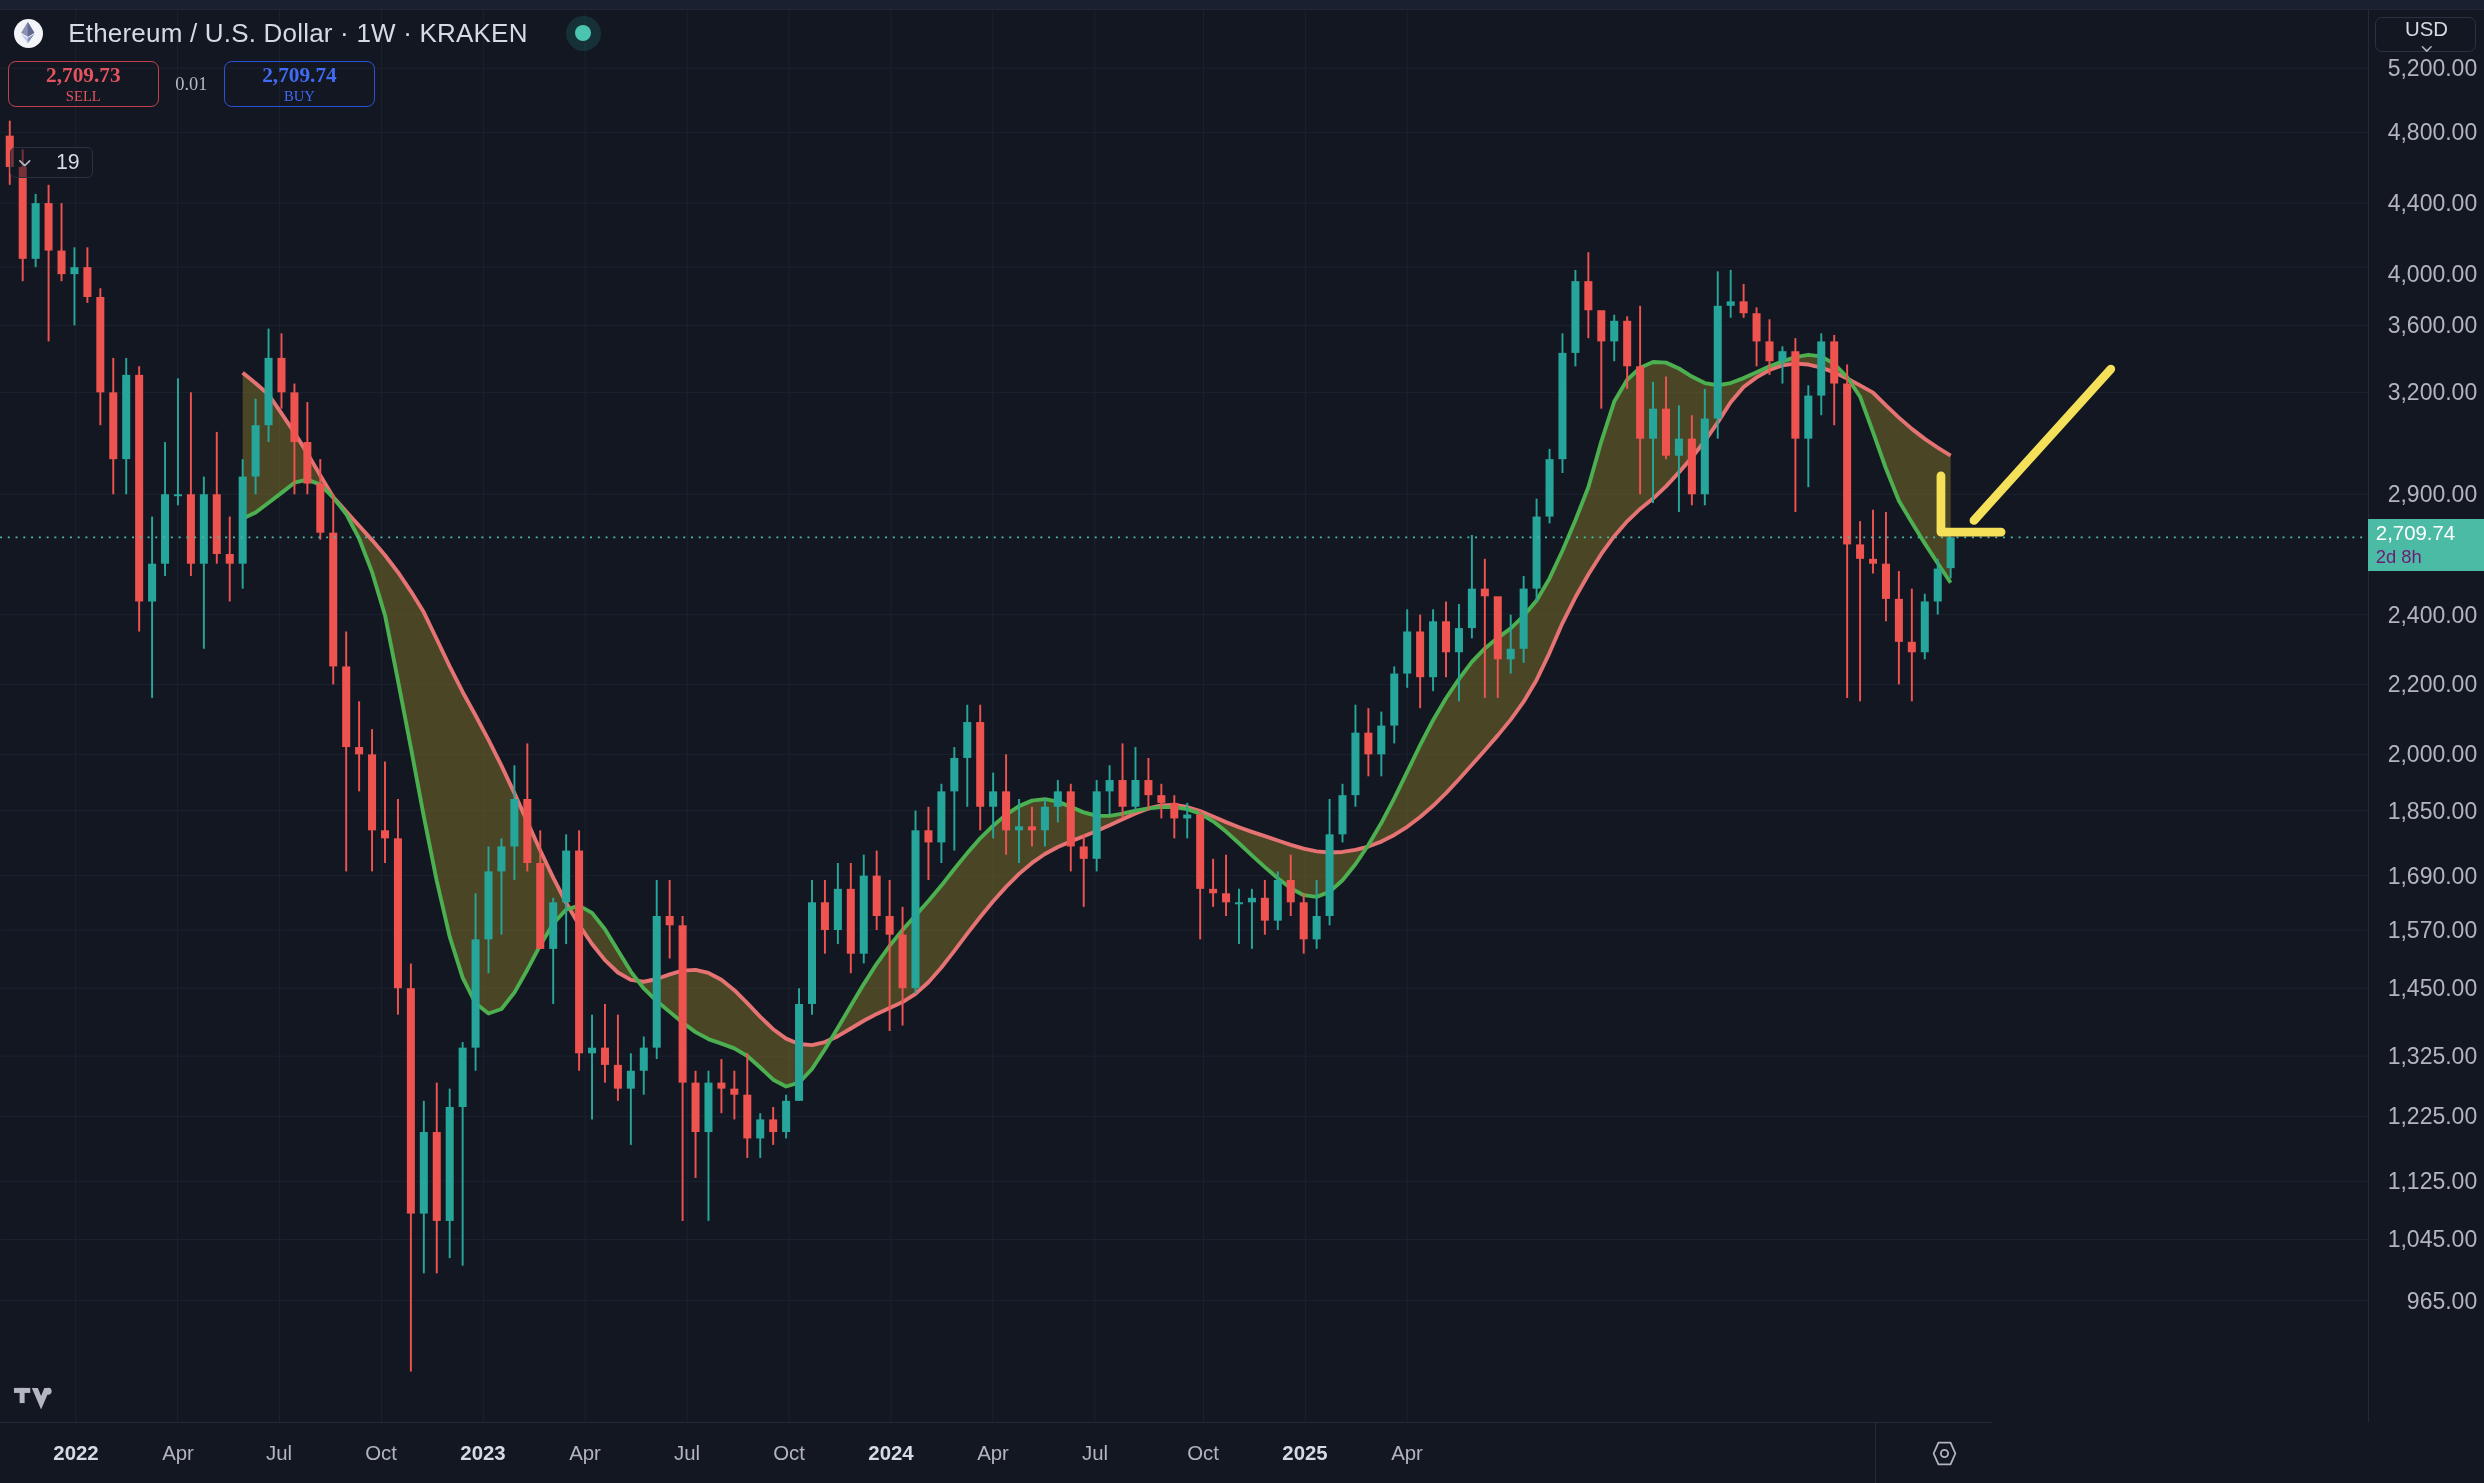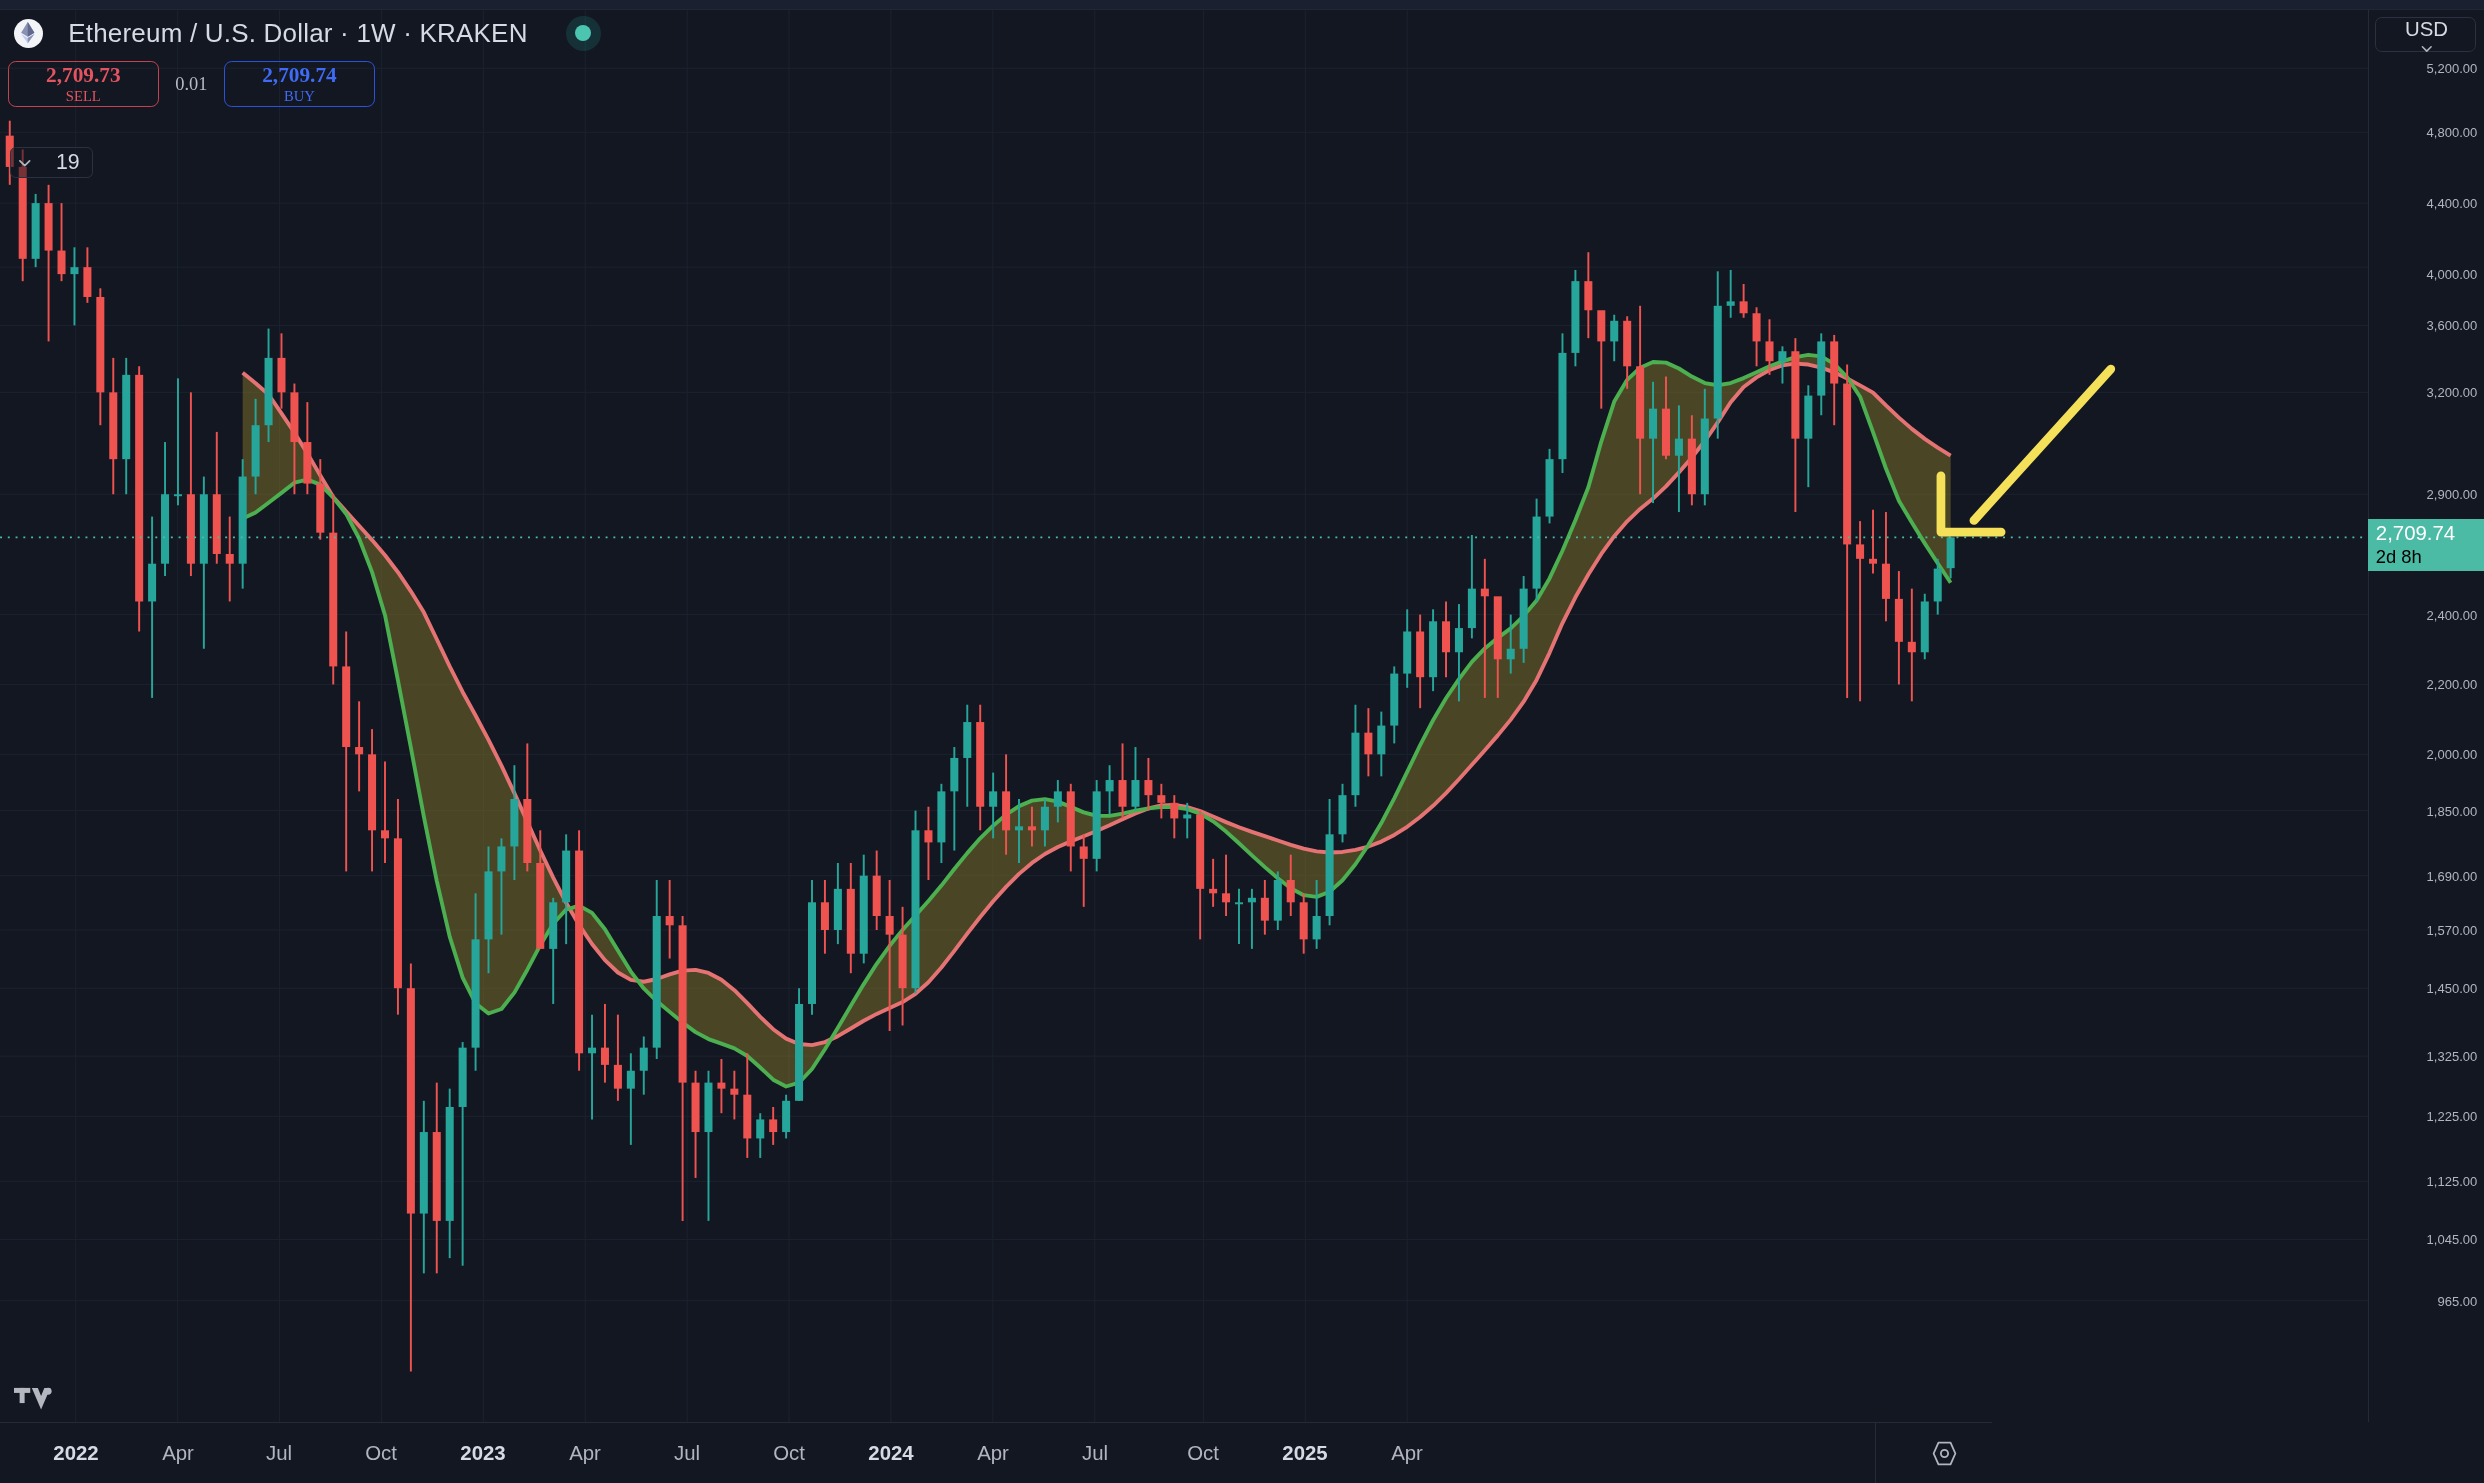--- a/index.html
+++ b/index.html
@@ -86,31 +86,31 @@
   }
   .usd-sel {
     position: absolute; left: 6px; top: 7.8px;
     width: 101px; height: 35px; border: 1px solid #2b3140; border-radius: 6.8px;
     display: flex; align-items: center; justify-content: space-between;
     padding: 0 8.7px 0 10.7px; cursor: pointer; flex-direction: column;
   }
   .usd-sel .usd-txt { font-size: 20.4px; color: #d6dae2; }
   .ptick {
     position: absolute; right: 6.8px;
-    font-size: 13px; color: #b2b5be; transform: translateY(-50%);
+    font-size: 23px; color: #b2b5be; transform: translateY(-50%);
     white-space: nowrap;
   }
   .cur-price-badge {
     position: absolute; right: 0; width: 116px; height: 52px;
     background: #4cbba5; transform: translateY(-50%);
     display: flex; flex-direction: column; justify-content: center;
     padding-left: 7.8px;
   }
   .cur-price-badge .p1 { font-size: 20.4px; color: #ffffff; line-height: 1.15; }
-  .cur-price-badge .p2 { font-size: 18.4px; color: #000000; line-height: 1.15; }
+  .cur-price-badge .p2 { font-size: 18.4px; color: #701a75; line-height: 1.15; }
 
   
   .time-axis {
     position: absolute; left: 0; bottom: 0; width: 1992px; height: 62px;
     background: #131722; border-top: 1px solid #242a38;
   }
   .ttick {
     position: absolute; top: 19.4px; font-size: 20.4px;
     transform: translateX(-50%); white-space: nowrap; color: #b2b5be;
   }

